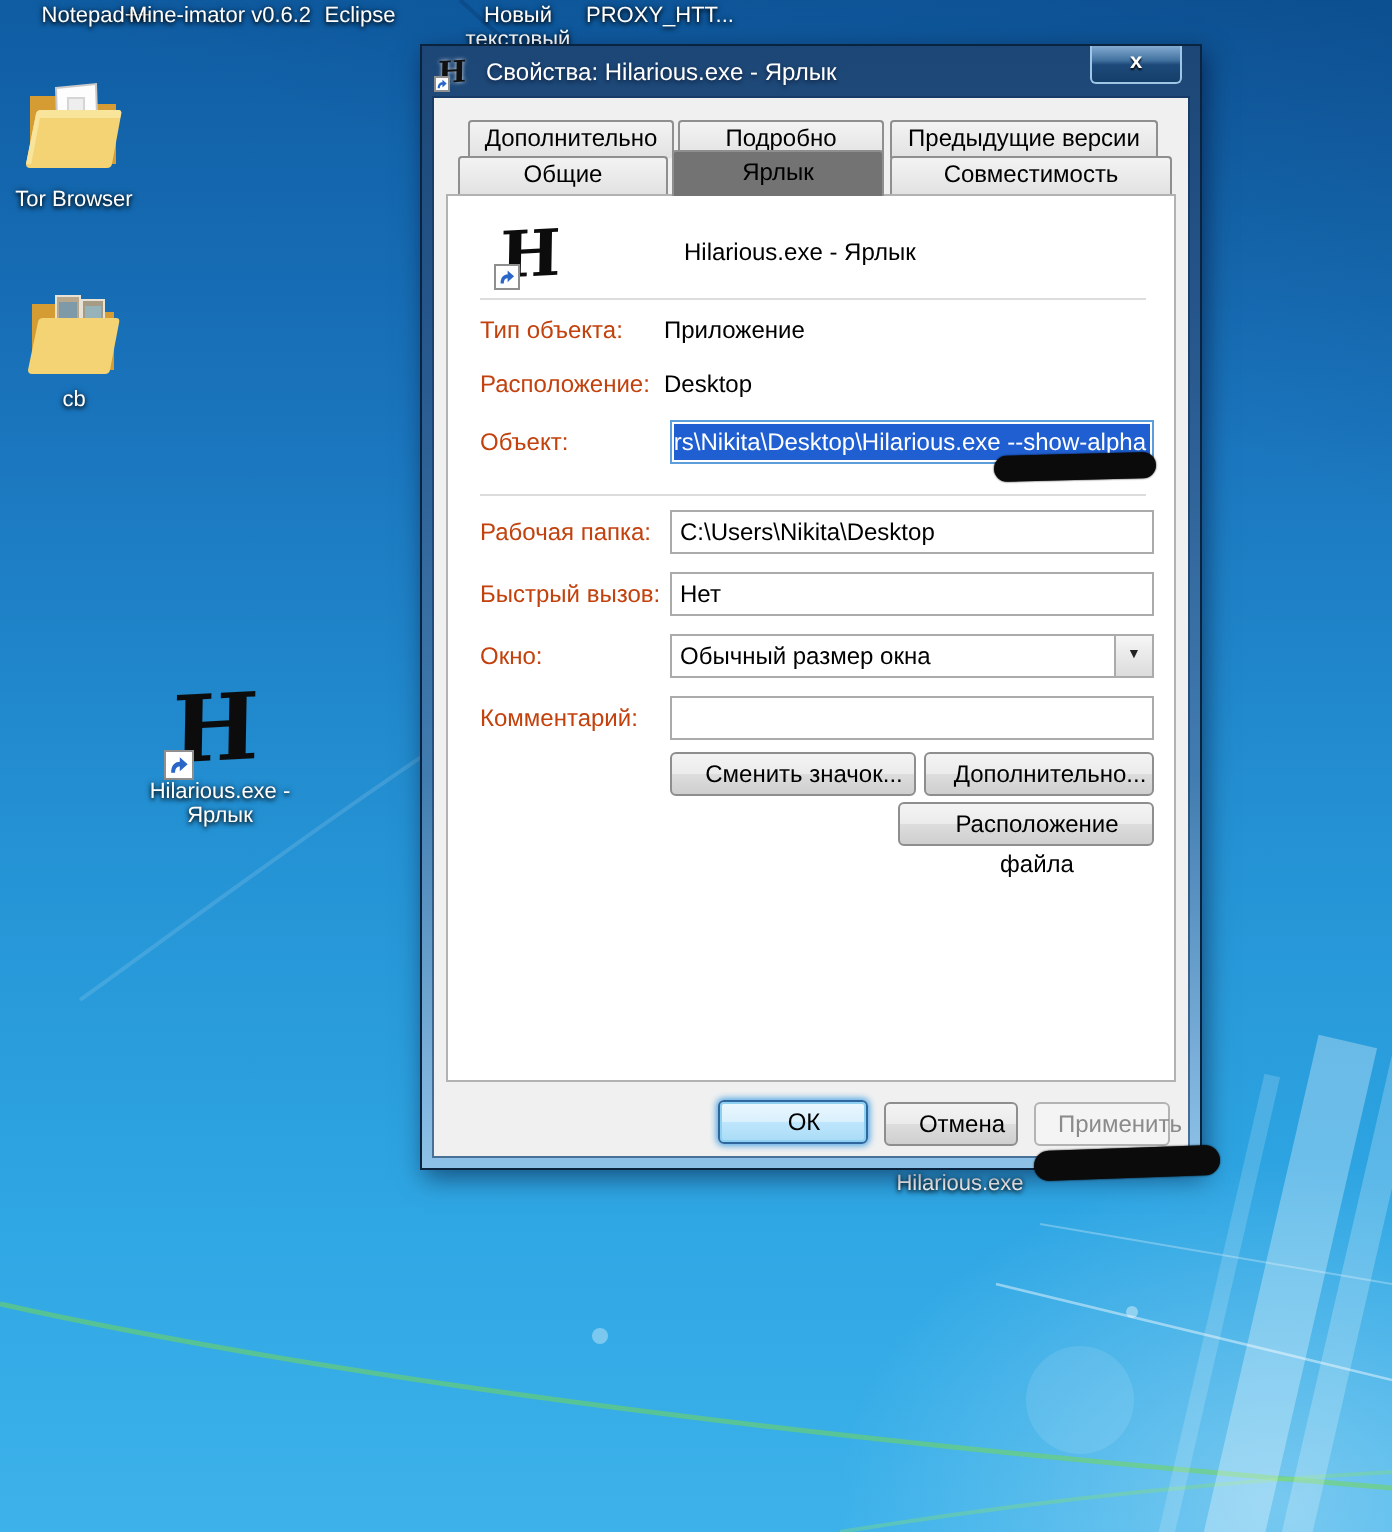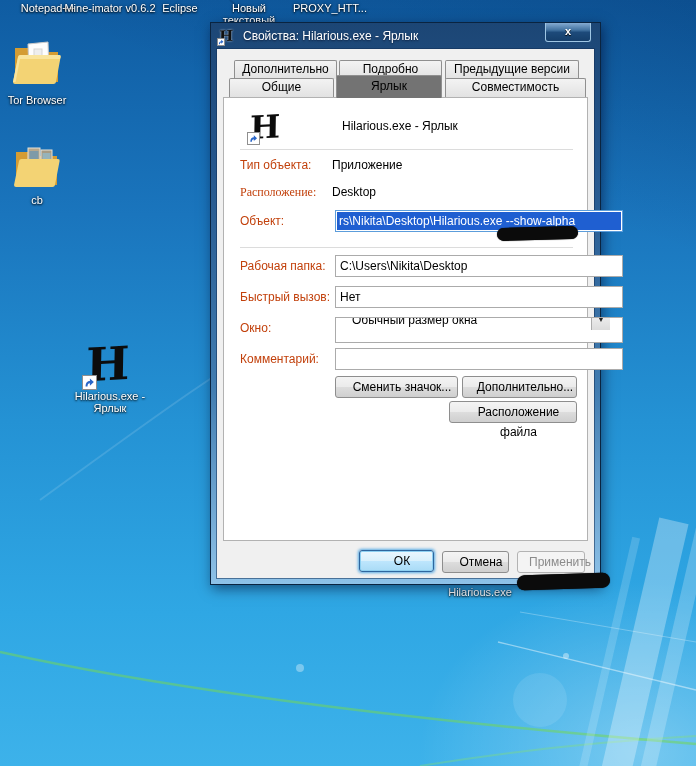--- a/index.html
+++ b/index.html
@@ -67,30 +67,30 @@
     background:#fff;border:1px solid #b2b2b2;z-index:3;
   }
   
   .lbl{position:absolute;font-size:12px;color:#c2410c;white-space:nowrap;}
   .val{position:absolute;font-size:12px;color:#000;white-space:nowrap;}
   .sep{position:absolute;left:16px;right:14px;height:1px;background:#dcdcdc;}
   .hdr-icon{position:absolute;left:26px;top:12px;width:34px;height:34px;}
   .hdr-icon .h-glyph{font-size:32px;line-height:34px;}
   .hdr-icon .badge{width:13px;height:13px;left:-3px;bottom:-1px;}
   .field{
-    position:absolute;left:111px;width:288px;height:22px;box-sizing:border-box;
+    position:absolute;left:111px;width:242px;height:22px;box-sizing:border-box;
     background:#fff;border:1px solid #ababab;font-size:12px;color:#000;
     padding:3px 4px;white-space:nowrap;overflow:hidden;
   }
   .field.focused{border-color:#5c9ddb;padding:1px;}
   .selection{
     display:block;height:18px;line-height:18px;background:#1f5fd1;color:#fff;
     padding:0 2px;font-size:12px;white-space:nowrap;overflow:hidden;direction:rtl;text-align:left;
   }
-  .combo{display:flex;align-items:flex-end;padding:12px;}
+  .combo{display:flex;align-items:flex-start;padding:0;}
   .combo .combo-text{flex:1;padding:3px 4px;white-space:nowrap;overflow:hidden;}
   .combo-btn{
     flex:0 0 18px;border-left:1px solid #ababab;text-align:center;color:#222;
     background:linear-gradient(180deg,#f6f6f6,#dcdcdc);font-size:7px;line-height:20px;cursor:default;
   }
   .btn{
     position:absolute;height:22px;box-sizing:border-box;border:1px solid #8e8e8e;border-radius:3px;
     background:linear-gradient(180deg,#f4f4f4 0%,#ebebeb 49%,#dddddd 50%,#cfcfcf 100%);
     font-size:12px;color:#000;text-align:center;line-height:20px;cursor:default;padding-left:11px;
   }
@@ -121,21 +121,21 @@
     <path d="M520 612 L696 642" stroke="rgba(255,255,255,0.28)" stroke-width="1" fill="none"></path>
     <circle cx="540" cy="700" r="27" fill="rgba(255,255,255,0.10)"></circle>
     <circle cx="300" cy="668" r="4" fill="rgba(255,255,255,0.35)"></circle>
     <circle cx="566" cy="656" r="3" fill="rgba(255,255,255,0.40)"></circle>
   </svg>
 </div>
 
 <div class="icon-label" style="left:0px;top:2px;width:96px;">Notepad++</div>
 <div class="icon-label" style="left:62px;top:2px;width:96px;">Mine-imator v0.6.2</div>
 <div class="icon-label" style="left:140px;top:2px;width:80px;">Eclipse</div>
-<div class="icon-label" style="left:205px;top:2px;width:88px;">Новый текстовый</div>
+<div class="icon-label" style="left:215px;top:2px;width:88px;">Новый текстовый</div>
 <div class="icon-label" style="left:278px;top:2px;width:104px;">PROXY_HTT...</div>
 <div class="icon-label" style="left:516px;top:2px;width:80px;margin-top:39px;">bu</div>
 
 <div class="desk-icon" style="left:10px;top:36px;">
   <svg width="54" height="56" viewBox="0 0 54 56">
     <path d="M5 12 L20 12 L23 16 L48 16 L48 46 L5 46 Z" fill="#d49c33"></path>
     <path d="M18 8 L38 6 L39 38 L19 40 Z" fill="#fdfdfd" stroke="#c9c9c9" stroke-width="1"></path>
     <rect x="24" y="13" width="8" height="9" fill="#eeeeee" stroke="#d5d5d5"></rect>
     <path d="M3 46 L8 21 Q8.4 19 10.5 19 L49 19 Q51 19 50.6 21 L46 46 Q45.6 48 43.5 48 L5 48 Q3 48 3 46 Z" fill="#f3d374"></path>
     <path d="M3 46 L8 21 Q8.4 19 10.5 19 L49 19 Q51 19 50.6 21 L50 23 L10 23 L5.6 46 Z" fill="#f9e49c"></path>
@@ -204,21 +204,21 @@
             </svg>
         </span>
       </span>
       <span class="val" style="left:118px;top:21px;">Hilarious.exe - Ярлык</span>
 
       <div class="sep" style="top:51px;"></div>
 
       <span class="lbl" style="left:16px;top:60px;">Тип объекта:</span>
       <span class="val" style="left:108px;top:60px;">Приложение</span>
 
-      <span class="lbl" style="left:16px;top:87px;font-family:Liberation Serif, serif;">Расположение:</span>
+      <span class="lbl" style="left:16px;top:87px;">Расположение:</span>
       <span class="val" style="left:108px;top:87px;">Desktop</span>
 
       <span class="lbl" style="left:16px;top:116px;">Объект:</span>
       <div class="field focused" style="top:112px;">
         <span class="selection">rs\Nikita\Desktop\Hilarious.exe --show-alpha</span>
       </div>
 
       <div class="sep" style="top:149px;"></div>
 
       <span class="lbl" style="left:16px;top:161px;">Рабочая папка:</span>

